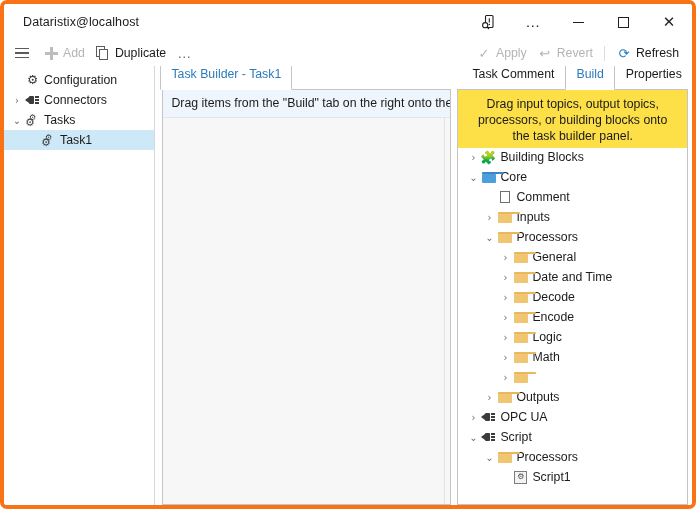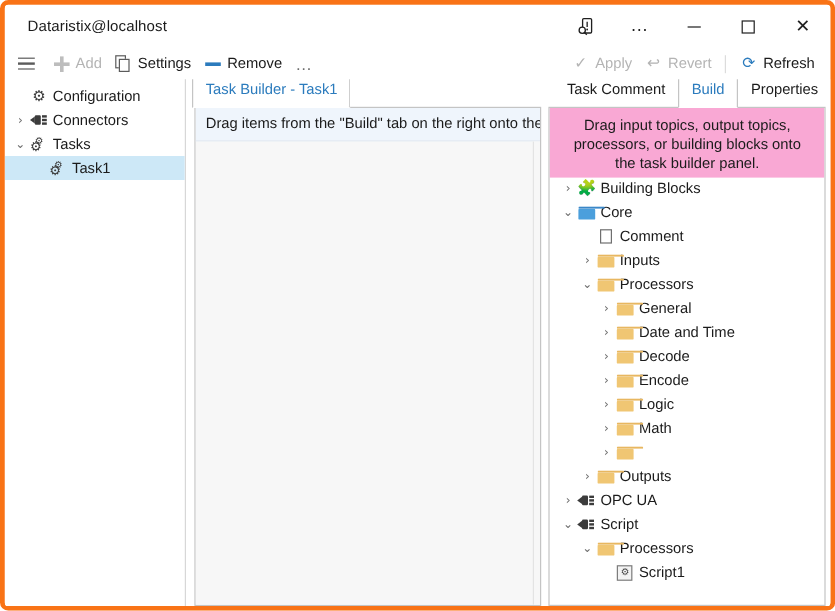--- a/index.html
+++ b/index.html
@@ -250,21 +250,21 @@
   .hint-bar {
     background: #eff5fc;
     border-bottom: 1px solid #dfe7ef;
     font-size: 12.3px;
     color: #1b1b1b;
     padding: 5px 8px 6px 8px;
     line-height: 16px;
     white-space: nowrap;
     overflow: hidden;
   }
-  .hint-bar.wrap { white-space: normal; background:#f9a8d4; border-bottom:none; padding: 6px 10px 4px 10px; }
+  .hint-bar.wrap { white-space: normal; background:#fde047; border-bottom:none; padding: 6px 10px 4px 10px; }
 
   .canvas {
     position: absolute;
     left: 0; right: 0; top: 28px; bottom: 0;
     background: #f7f7f7;
   }
   .vscroll {
     position: absolute; right: 0; top: 0; bottom: 0; width: 5px;
     background: #f7f7f7; border-left: 1px solid #e3e3e3;
   }
@@ -329,30 +329,24 @@
     </div>
 
 
     <div class="tb-item">
       <span class="tb-icon">
         <span class="copy-icon dark">
             <span class="back"></span>
             <span class="front"></span>
           </span>
       </span>
-      <span class="tb-label">Settings</span>
-    </div>
-
-
-    <div class="tb-item">
-      <span class="tb-icon">
-          <span class="minus-ic"></span>
-        </span>
-      <span class="tb-label">Remove</span>
-    </div>
+      <span class="tb-label">Duplicate</span>
+    </div>
+
+
 
     <div class="tb-dots">…</div>
 
     <div class="toolbar-right">
       <div class="tb-item disabled">
         <span class="tb-icon">
             <span class="check-icon">✓</span>
           </span>
         <span class="tb-label">Apply</span>
       </div>

